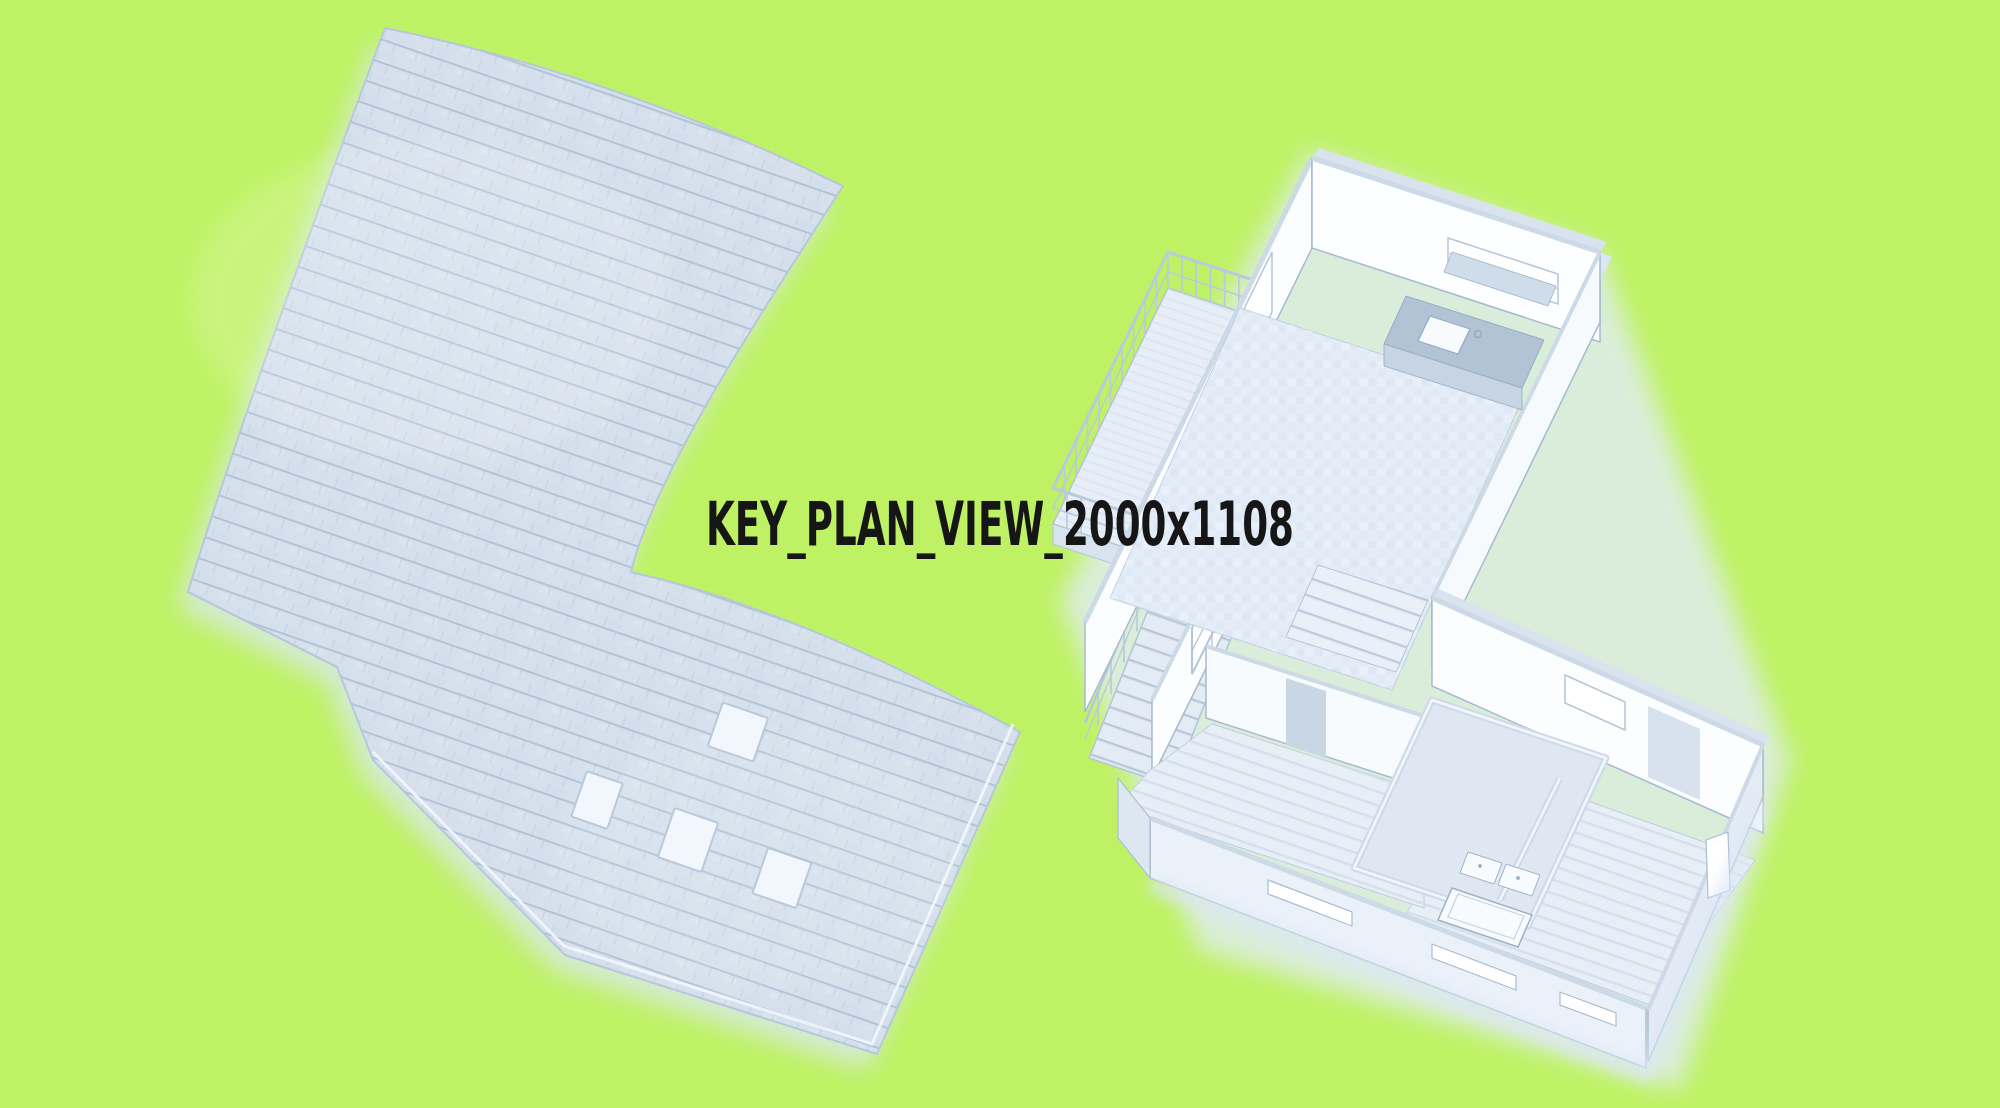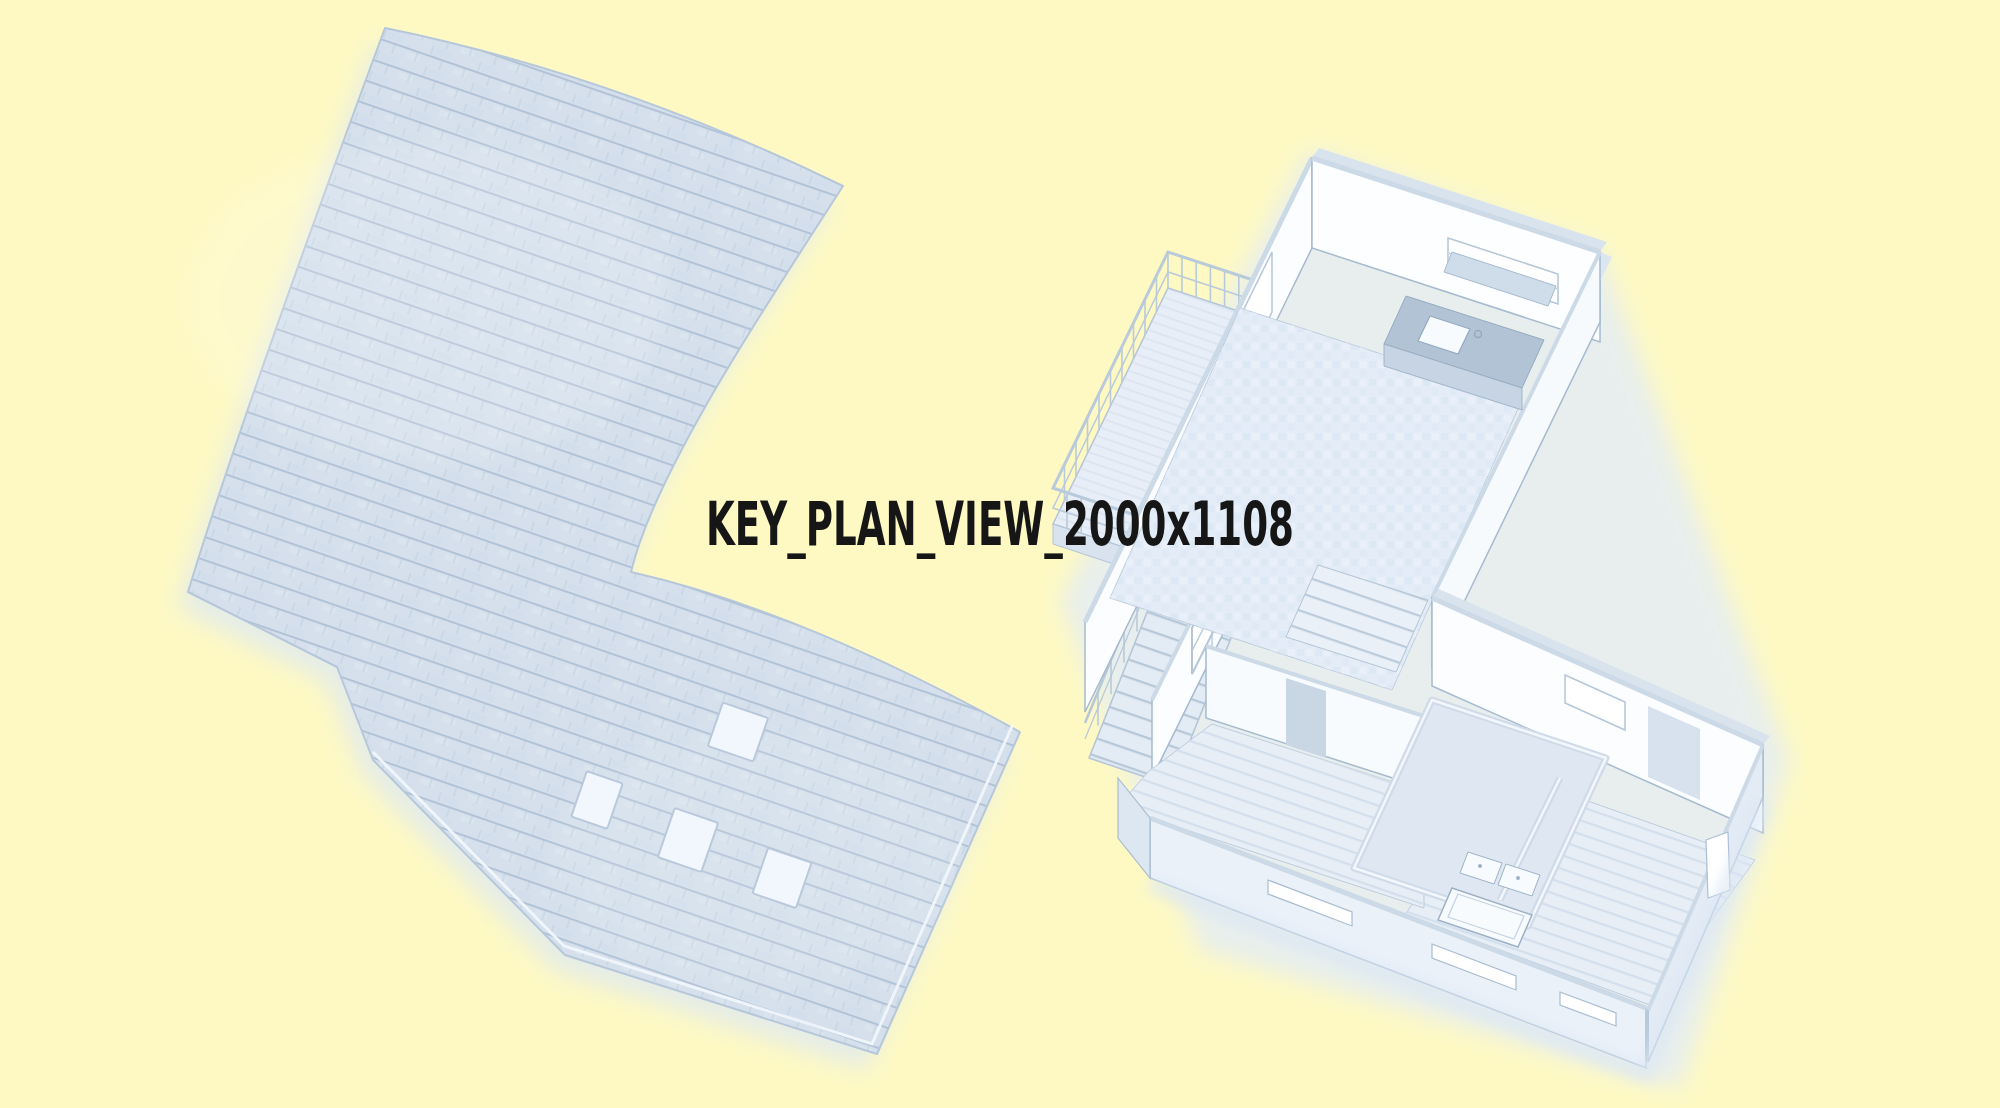--- a/index.html
+++ b/index.html
@@ -1,16 +1,16 @@
 <!DOCTYPE html>
 <html><head>
 <meta charset="utf-8">
 <style>
   html,body{margin:0;padding:0;background:#ffffff;}
-  #stage{position:relative;width:2000px;height:1108px;overflow:hidden;background:#fef9c3;
+  #stage{position:relative;width:2000px;height:1108px;overflow:hidden;background:#bef264;
          font-family:"DejaVu Sans","Liberation Sans",sans-serif;}
   #stage svg{position:absolute;left:0;top:0;}
   #plan-title{
     position:absolute;left:706px;top:494px;
     font-size:60px;font-weight:700;line-height:1;white-space:nowrap;
     letter-spacing:0px;color:#161616;
     transform:scaleX(0.62);transform-origin:left top;
   }
 </style>
 </head>

